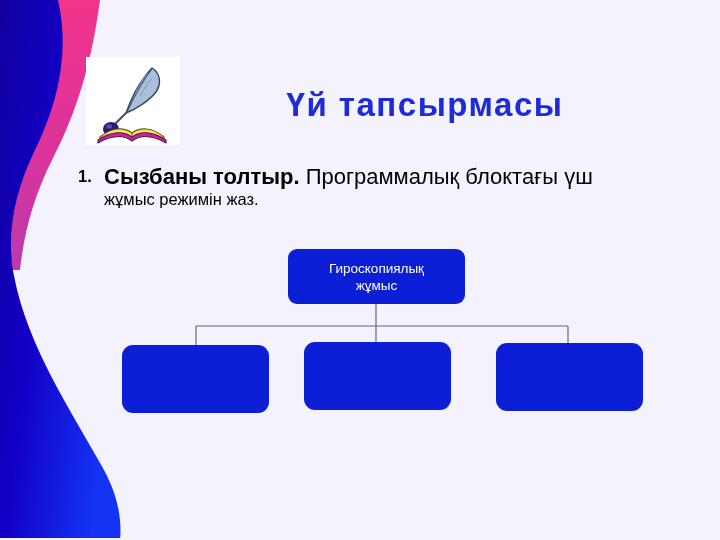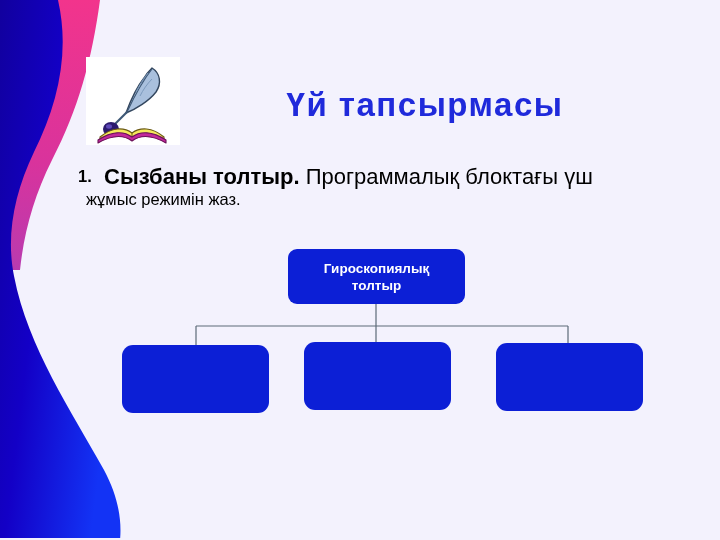--- a/index.html
+++ b/index.html
@@ -85,21 +85,21 @@
     color: #000000;
     text-align: justify;
   }
   .body-text .lead {
     font-weight: bold;
   }
   .body-line2 {
     font-size: 16.5px;
     line-height: 23px;
     color: #000000;
-    margin-left: 8px;
+    margin-left: 26px;
   }
 
   
   .chart {
     position: absolute;
     left: 0;
     top: 0;
     width: 720px;
     height: 540px;
   }
@@ -114,21 +114,21 @@
   .node {
     position: absolute;
     background: #0C1FD6;
     border-radius: 9px;
     box-sizing: border-box;
     display: flex;
     align-items: center;
     justify-content: center;
     text-align: center;
     color: #FFFFFF;
-    font-weight: bold;
+    font-weight: normal;
     font-size: 13.5px;
     line-height: 17px;
     padding: 2px 6px;
   }
 
   .node-root {
     left: 288px;
     top: 249px;
     width: 177px;
     height: 55px;
@@ -208,21 +208,21 @@
 
         <line x1="196" y1="326" x2="196" y2="345"></line>
         <line x1="376" y1="326" x2="376" y2="342"></line>
         <line x1="568" y1="326" x2="568" y2="343"></line>
       </g>
     </svg>
 
     <div class="node node-root">
       <div>
         <span>Гироскопиялық</span><br>
-        <span>толтыр</span>
+        <span>жұмыс</span>
       </div>
     </div>
 
     <div class="node node-child node-c1">
       <span></span>
     </div>
     <div class="node node-child node-c2">
       <span></span>
     </div>
     <div class="node node-child node-c3">

